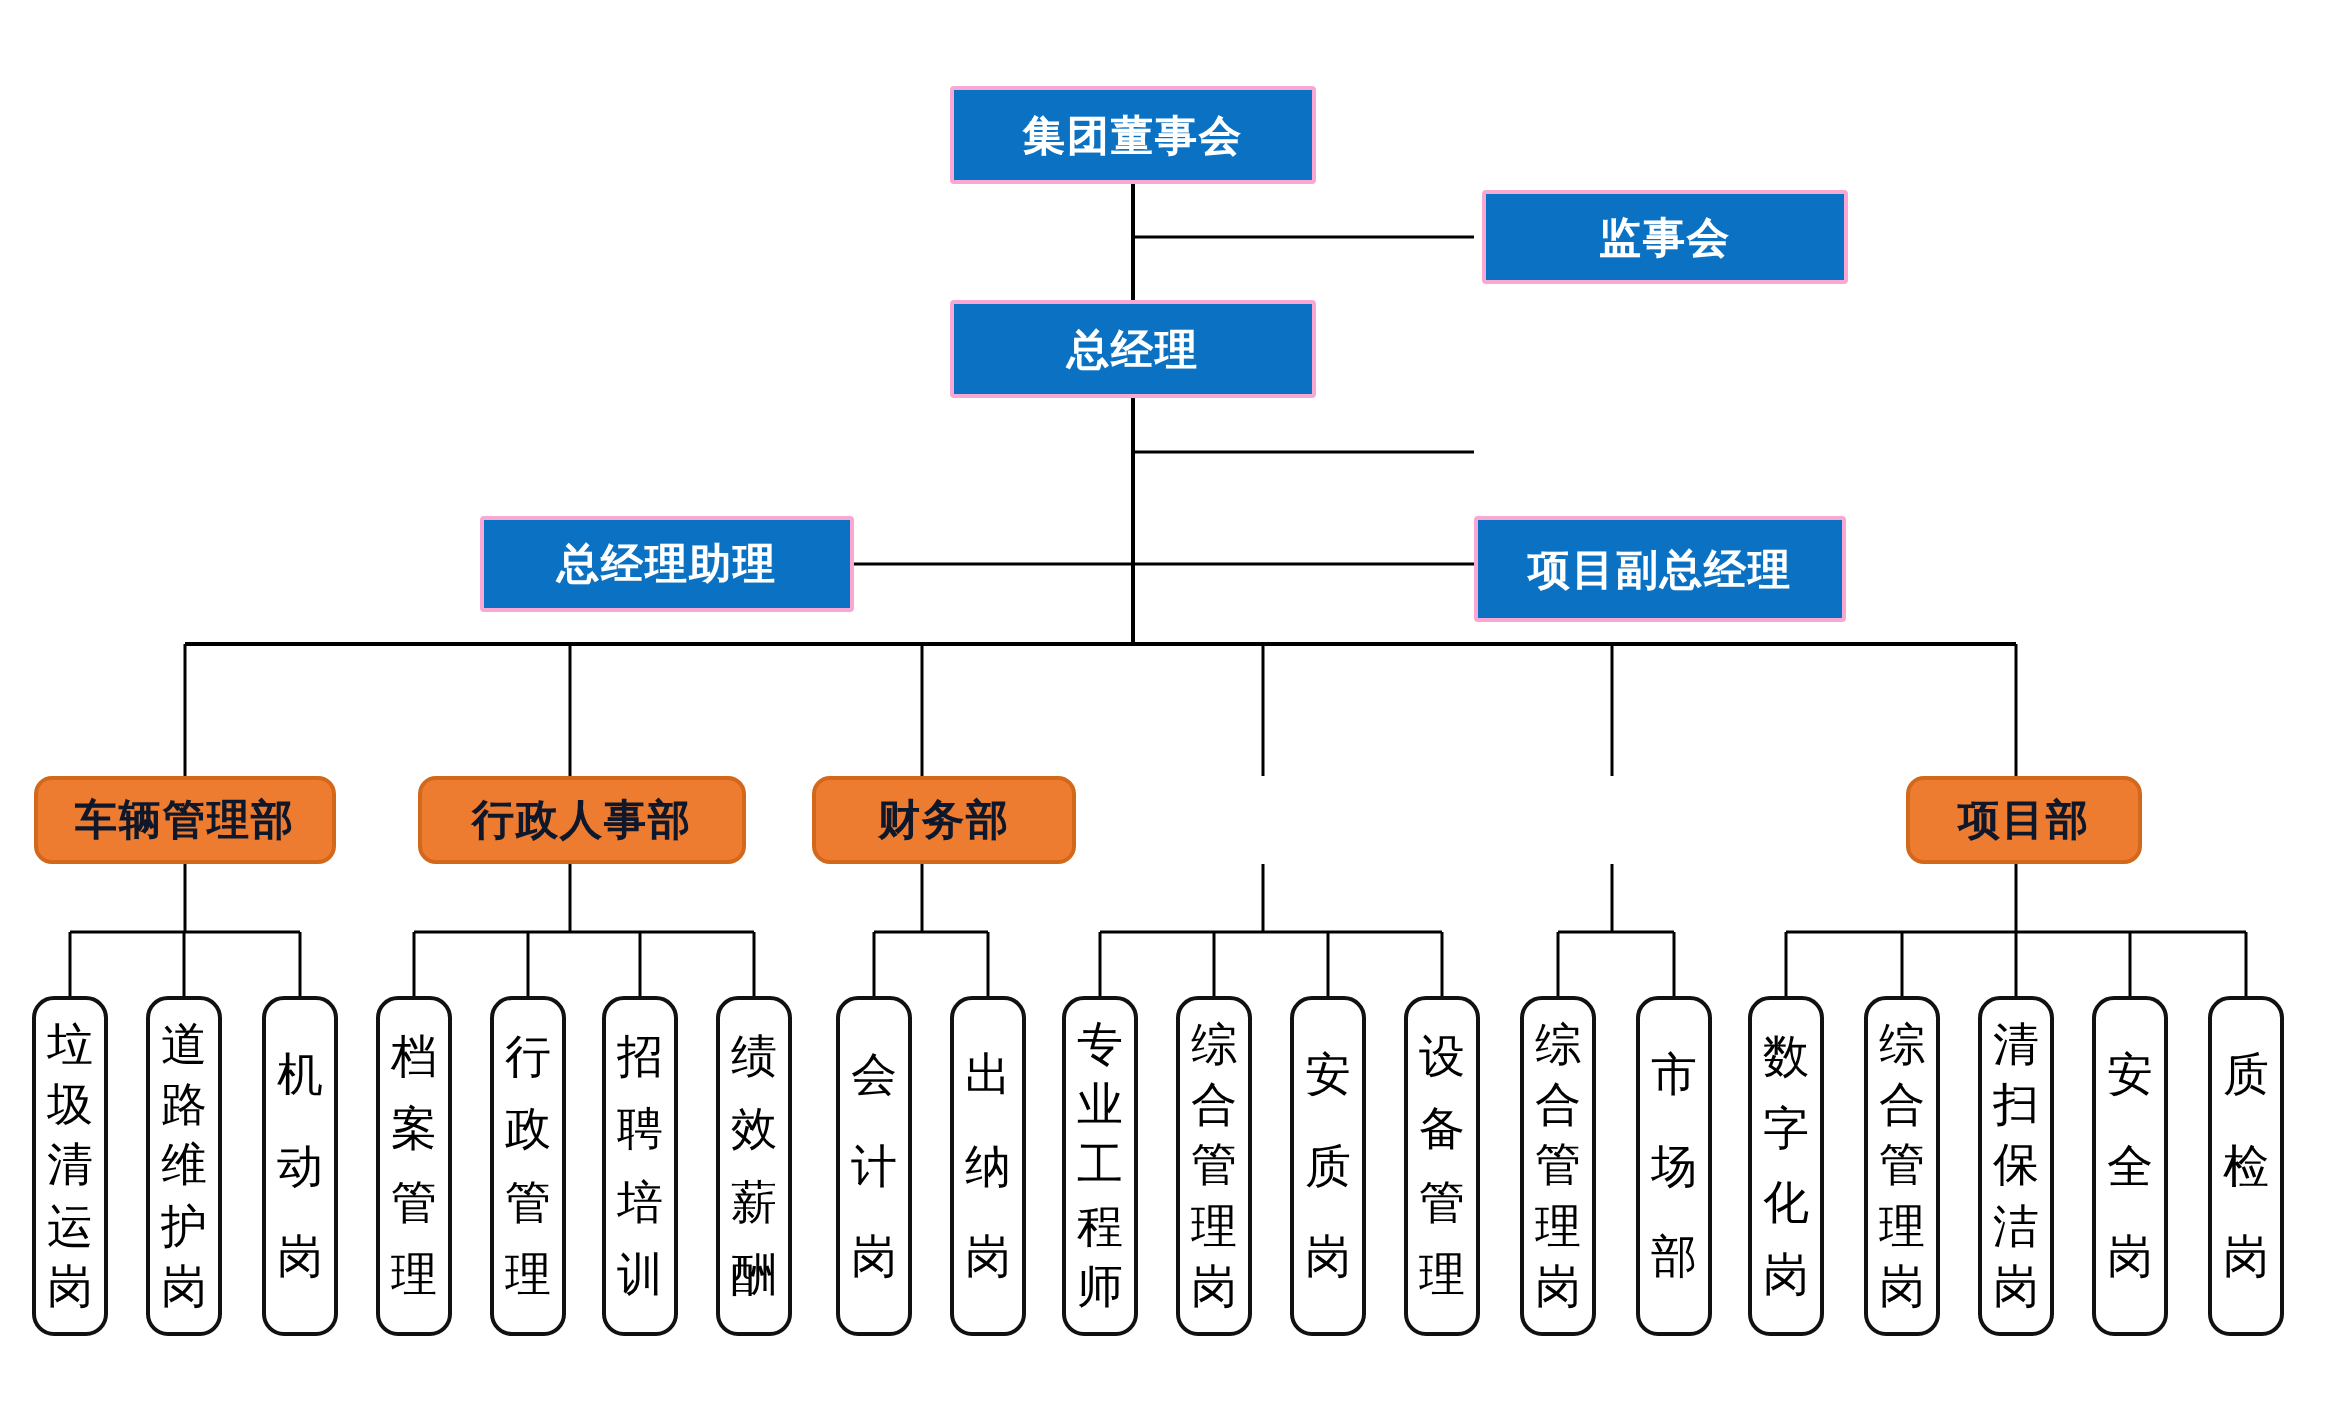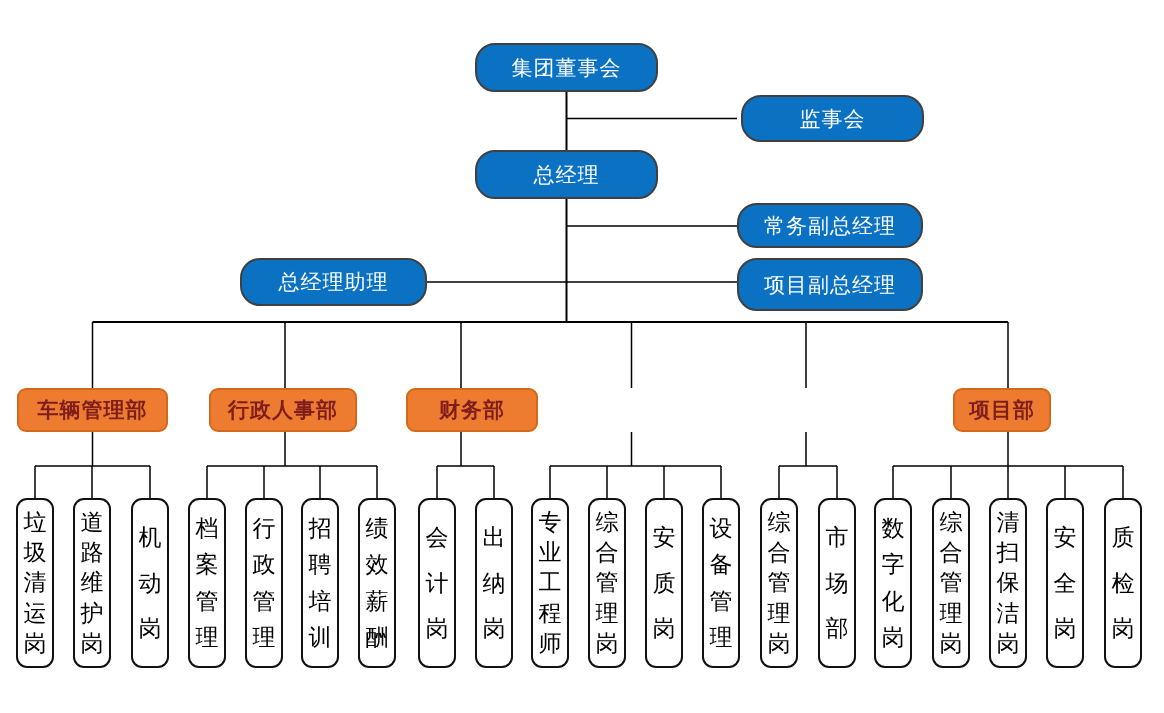--- a/index.html
+++ b/index.html
@@ -14,31 +14,31 @@
   .box{
     position:absolute;
     box-sizing:border-box;
     display:flex;align-items:center;justify-content:center;
     z-index:1;
     text-align:center;
     letter-spacing:1px;
   }
   .blue{
     background:#0A71C3;
-    border:2px solid #404040;
-    border-radius:20px;
+    border:2px solid #f9a8d4;
+    border-radius:2px;
     color:#ffffff;
     font-size:21px;
-    font-weight:400;
+    font-weight:700;
   }
   .orange{
     background:#ED7C31;
     border:2px solid #D4681A;
     border-radius:9px;
-    color:#7f1d1d;
+    color:#0f172a;
     font-size:21px;
     font-weight:600;
   }
   .vbox{
     position:absolute;
     top:498px;
     width:38px;height:170px;
     box-sizing:border-box;
     background:#ffffff;
     border:2px solid #111111;
@@ -110,35 +110,34 @@
       <line x1="1065" y1="466" x2="1065" y2="498" stroke="#000000" stroke-width="1.5"></line>
       <line x1="1123" y1="466" x2="1123" y2="498" stroke="#000000" stroke-width="1.5"></line>
     </svg>
 
   <div class="box blue" style="left:475px;top:43px;width:183px;height:49px">集团董事会</div>
 
   <div class="box blue" style="left:741px;top:95px;width:183px;height:47px">监事会</div>
 
   <div class="box blue" style="left:475px;top:150px;width:183px;height:49px">总经理</div>
 
-  <div class="box blue" style="left:737px;top:203px;width:186px;height:45px">常务副总经理</div>
 
   <div class="box blue" style="left:240px;top:258px;width:187px;height:48px">总经理助理</div>
 
   <div class="box blue" style="left:737px;top:258px;width:186px;height:53px">项目副总经理</div>
 
   <div class="box orange" style="left:17px;top:388px;width:151px;height:44px">车辆管理部</div>
 
-  <div class="box orange" style="left:209px;top:388px;width:148px;height:44px">行政人事部</div>
+  <div class="box orange" style="left:209px;top:388px;width:164px;height:44px">行政人事部</div>
 
   <div class="box orange" style="left:406px;top:388px;width:132px;height:44px">财务部</div>
 
 
 
-  <div class="box orange" style="left:953px;top:388px;width:98px;height:44px">项目部</div>
+  <div class="box orange" style="left:953px;top:388px;width:118px;height:44px">项目部</div>
 
   <div class="vbox" style="left:16px">
       <span class="vtext">
         <span>垃</span>
         <span>圾</span>
         <span>清</span>
         <span>运</span>
         <span>岗</span>
       </span>
     </div>

